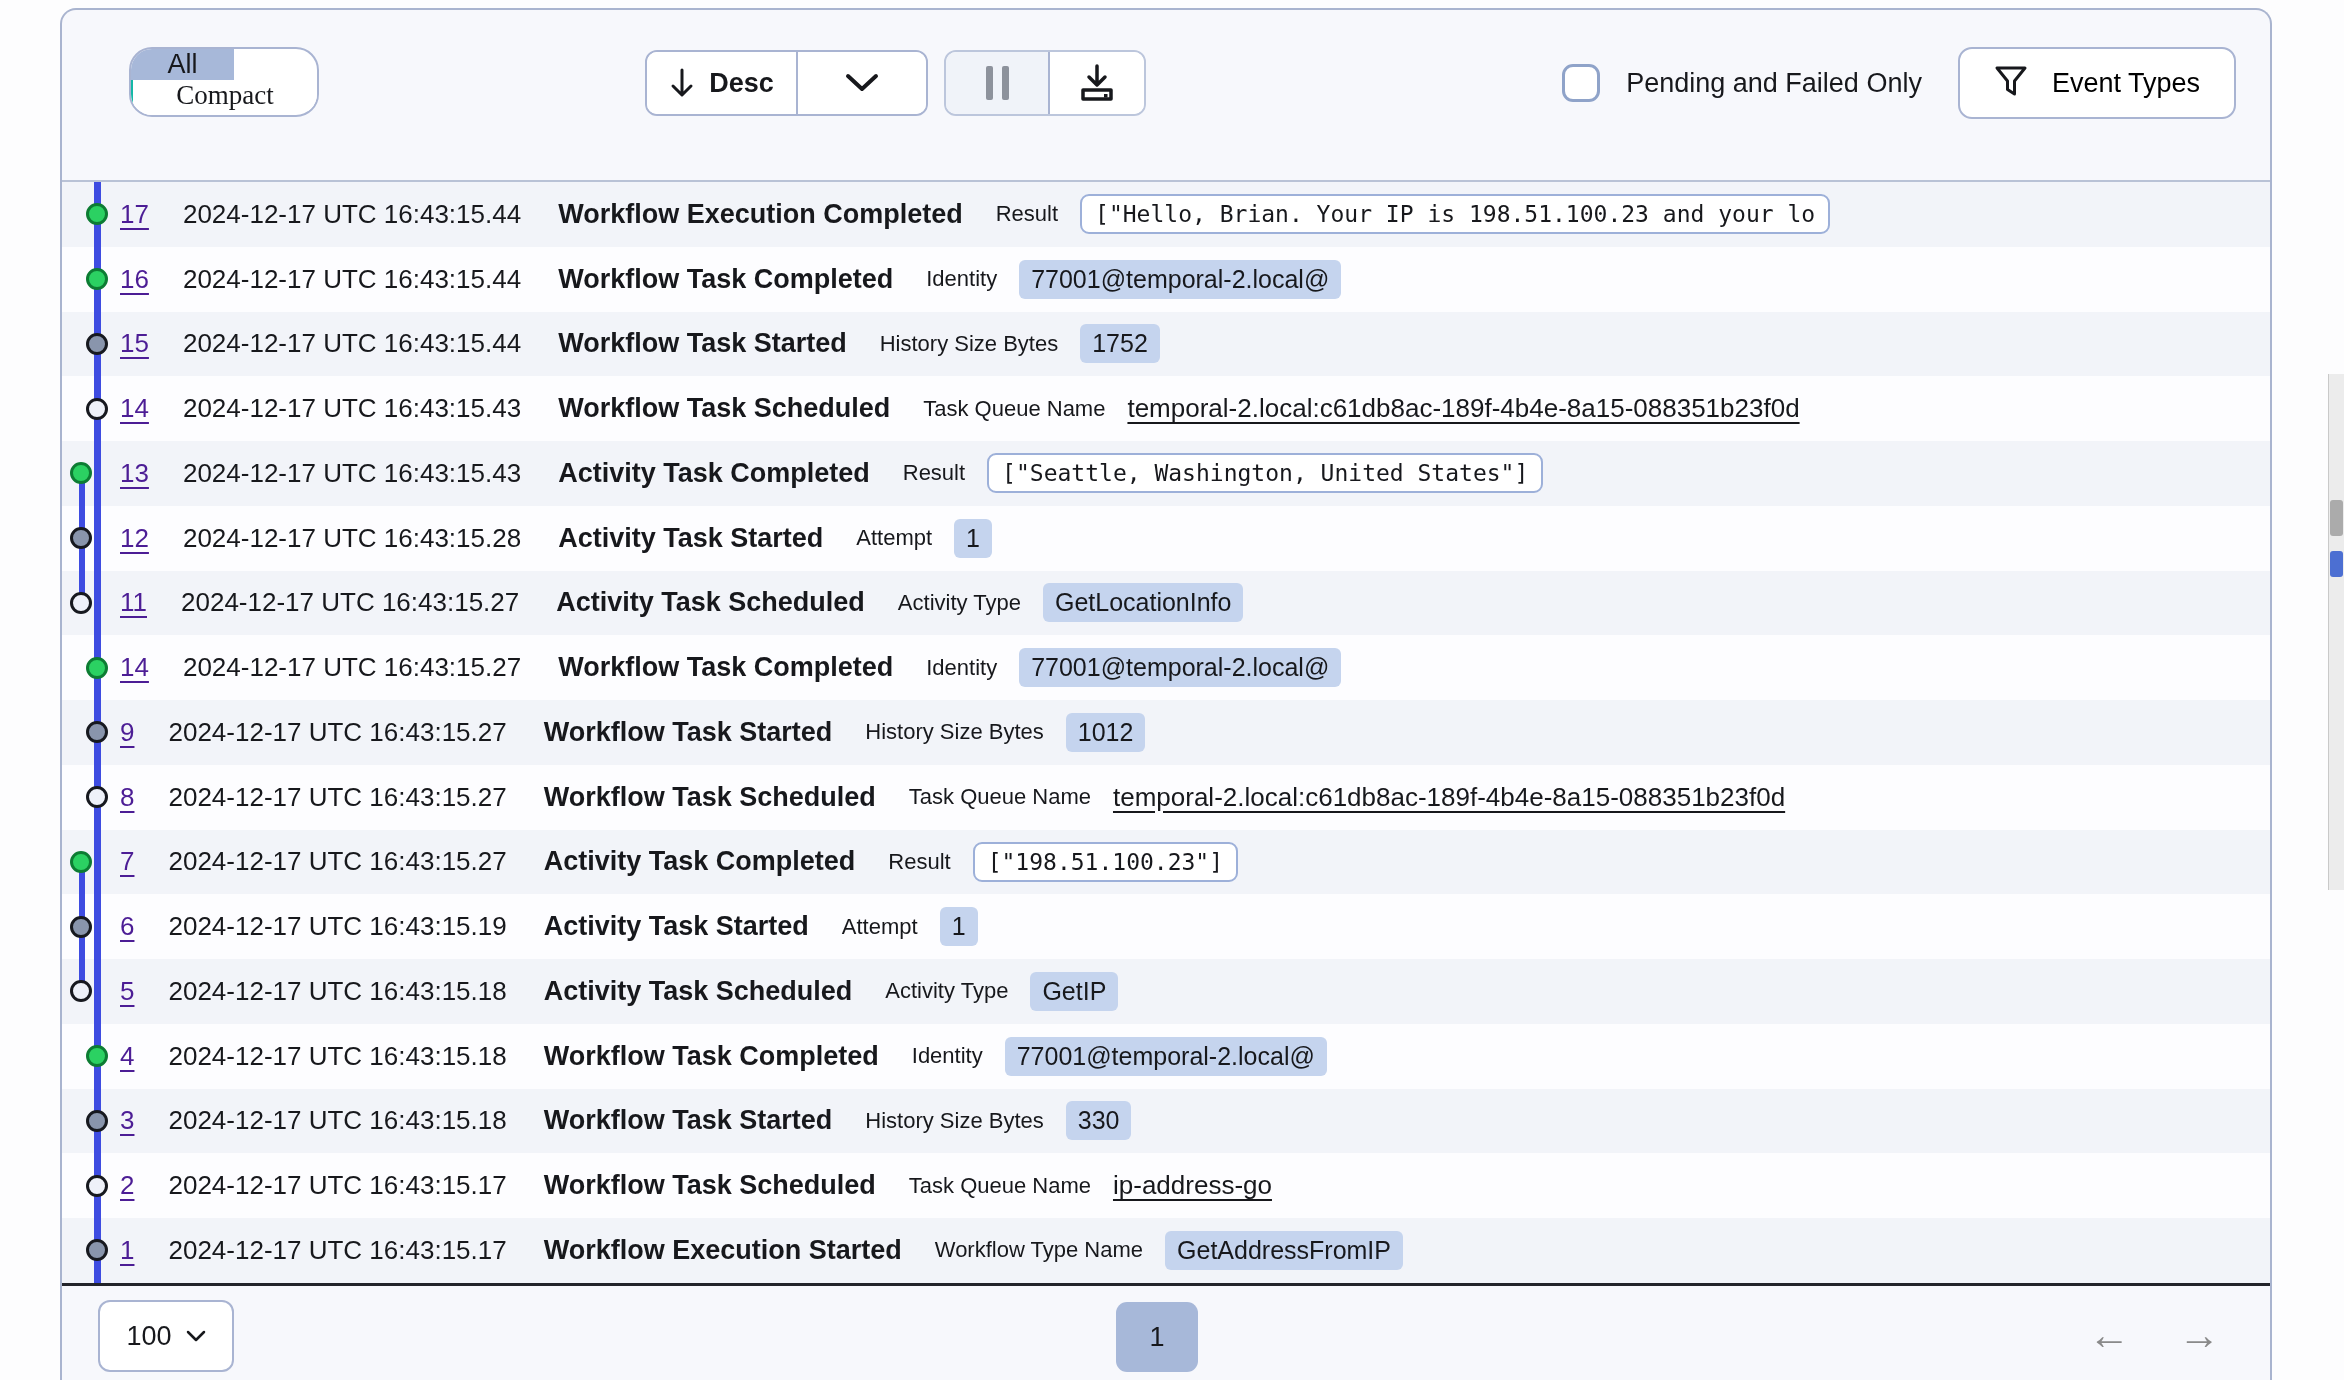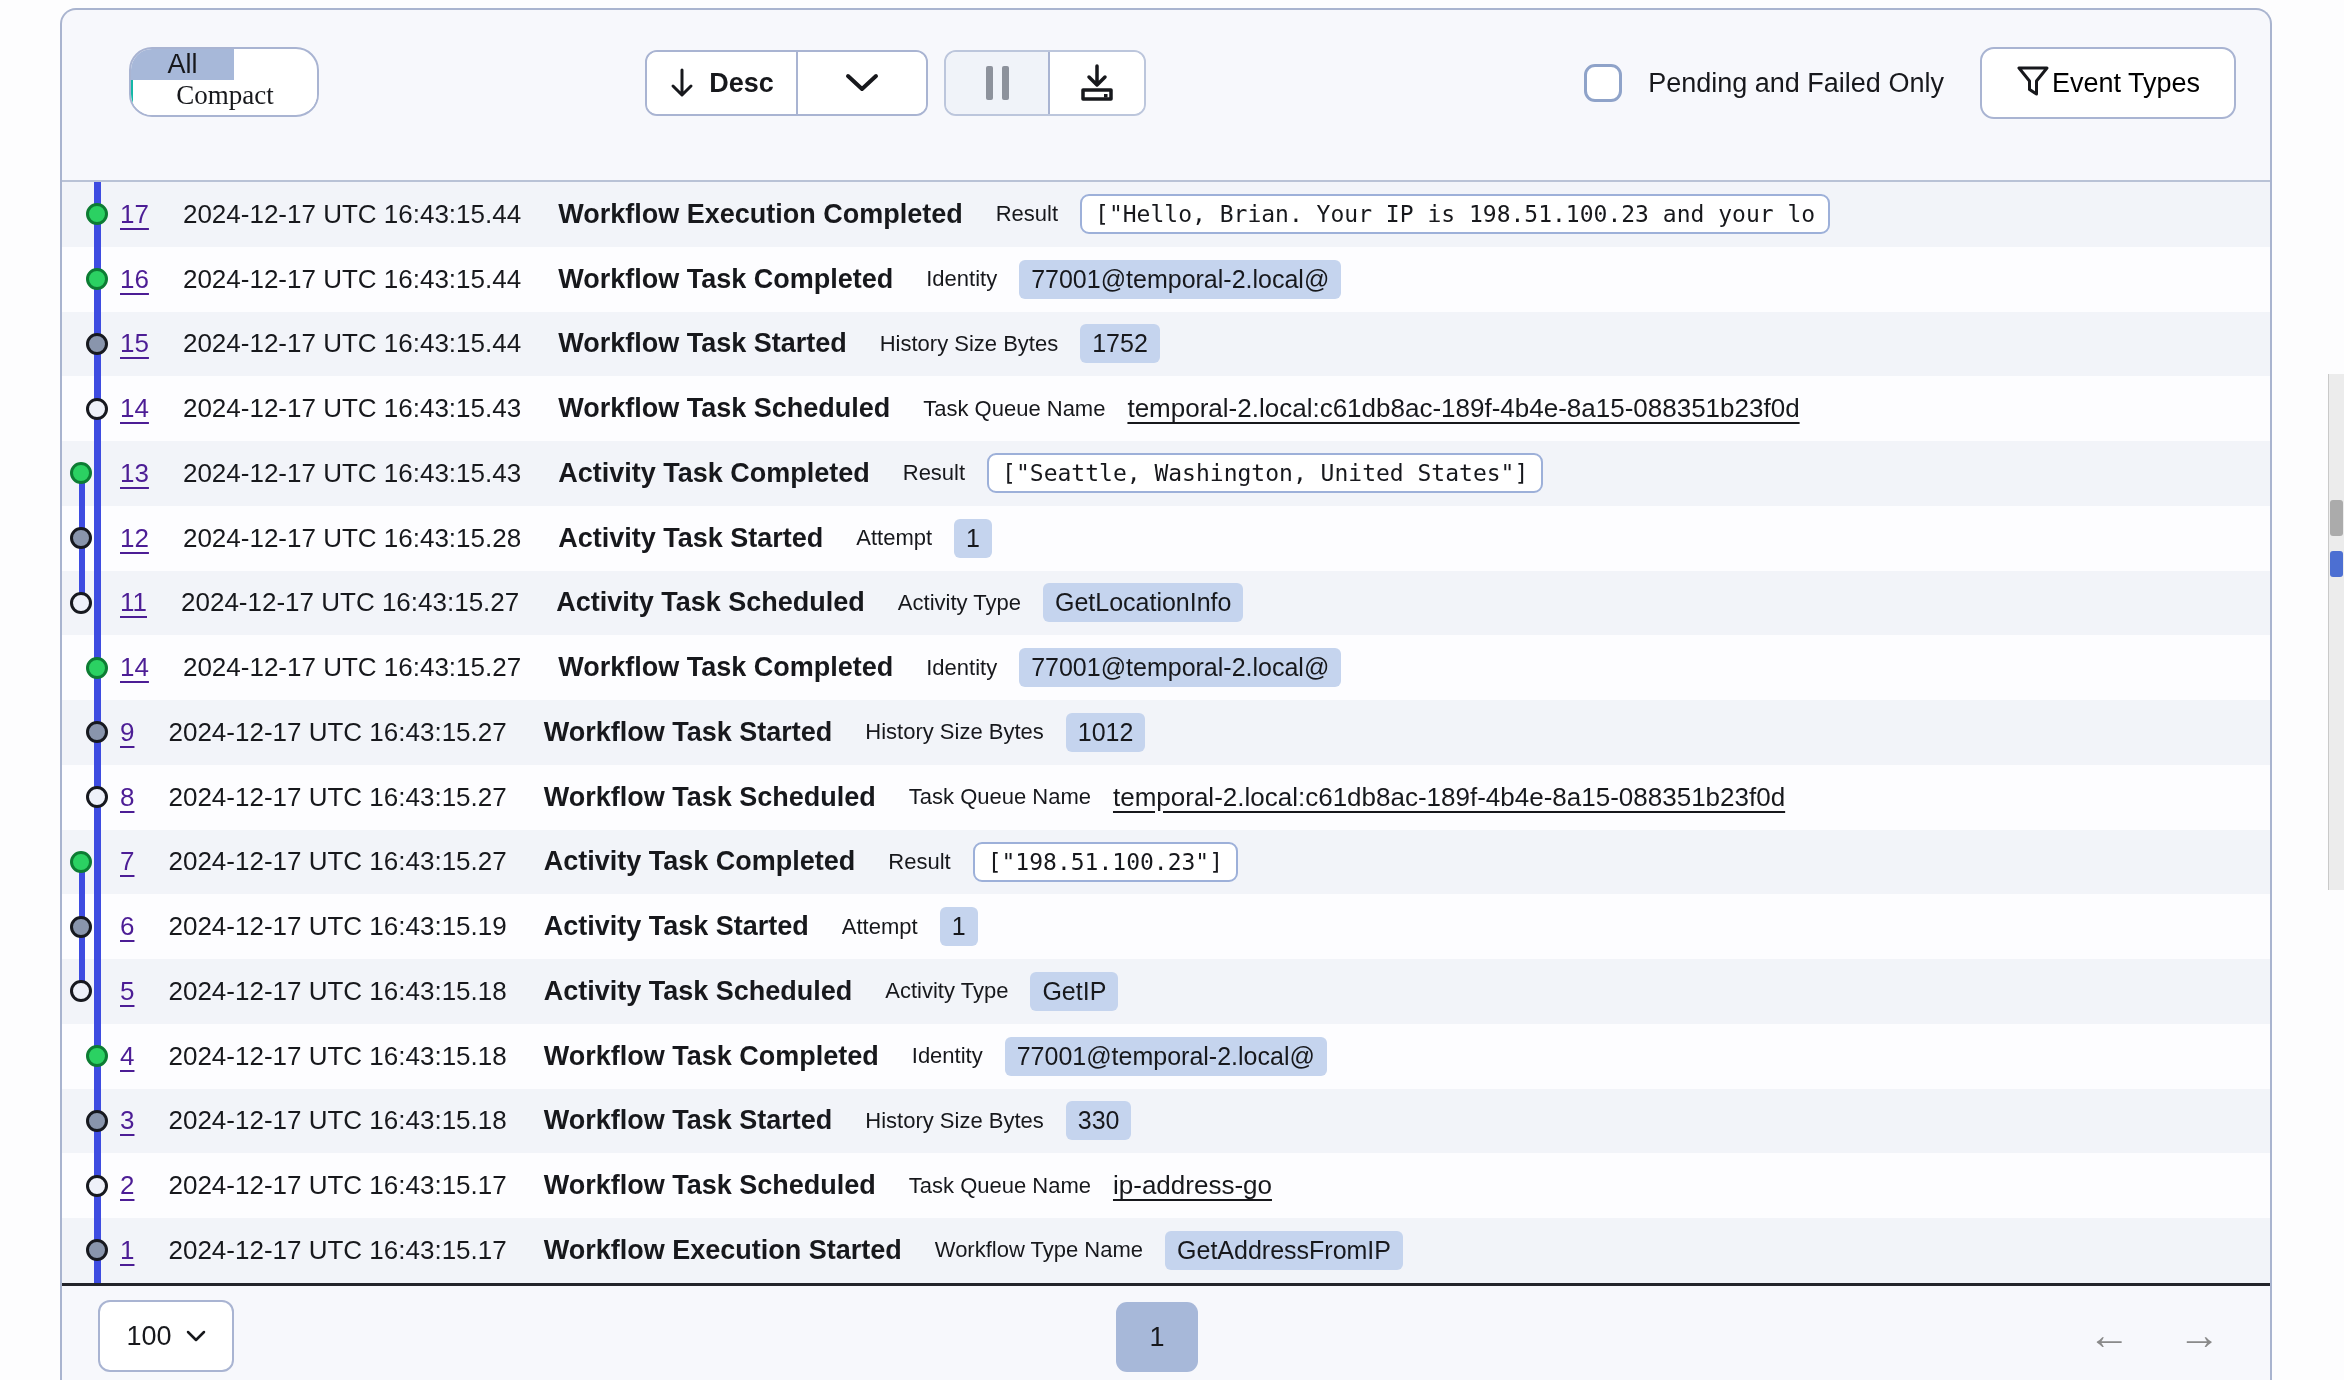--- a/index.html
+++ b/index.html
@@ -50,21 +50,21 @@
     position:absolute; right:34px; top:37px; height:72px;
     display:flex; align-items:center;
   }
   .checkbox {
     width:38px; height:38px; border:3px solid #8fa3c9; border-radius:11px;
     background:#fff; cursor:pointer; flex:0 0 auto;
   }
   .cb-label { font-size:27px; margin-left:26px; white-space:nowrap; }
   .pill-btn {
     margin-left:36px; height:72px; padding:0 34px;
-    display:flex; align-items:center; gap:2px;
+    display:flex; align-items:center; gap:24px;
     border:2px solid #a9b4d2; border-radius:14px; background:#fff;
     font-size:27px; cursor:pointer; white-space:nowrap;
   }
   svg.icon { display:block; }
 
   
   .list { position:relative; height:1101px; }
   .main-line {
     position:absolute; left:32px; top:0; width:7px; height:100%;
     background:#3e4ce1; z-index:1;

